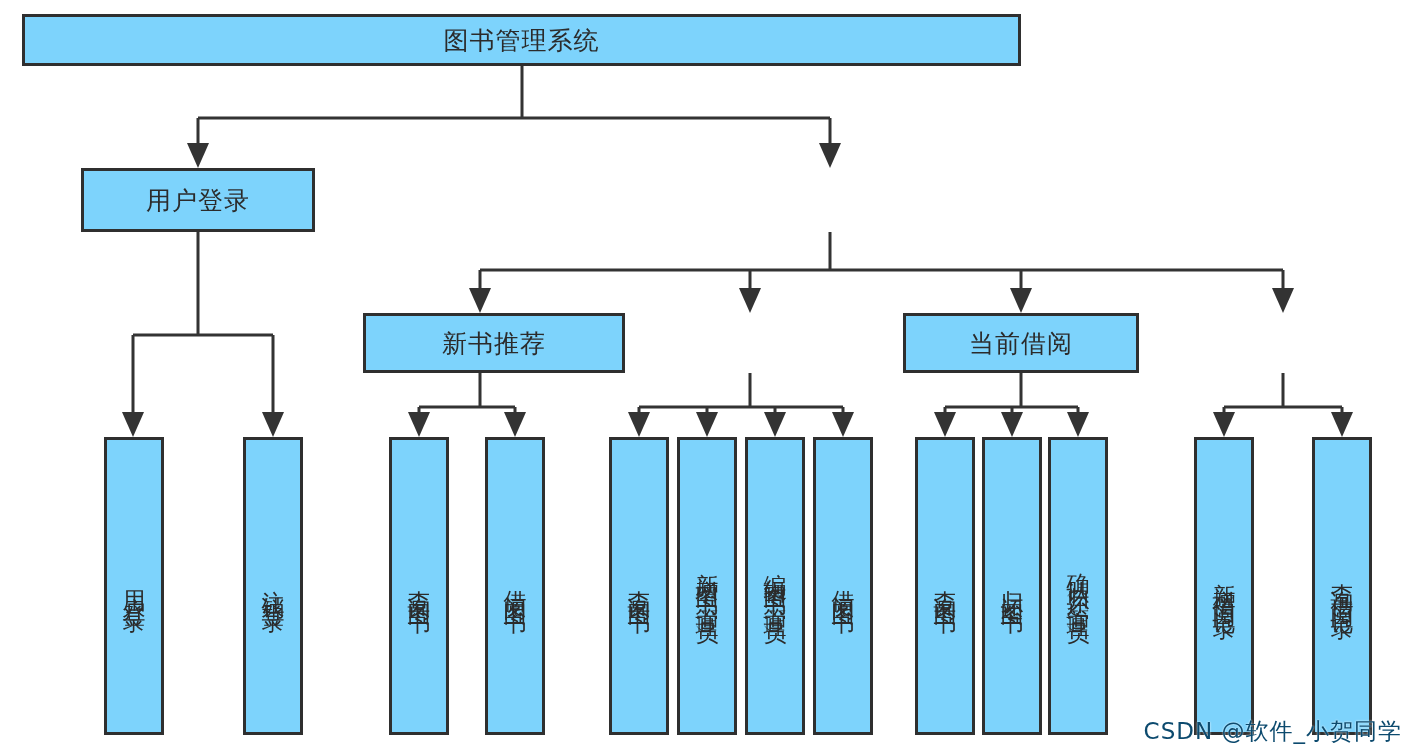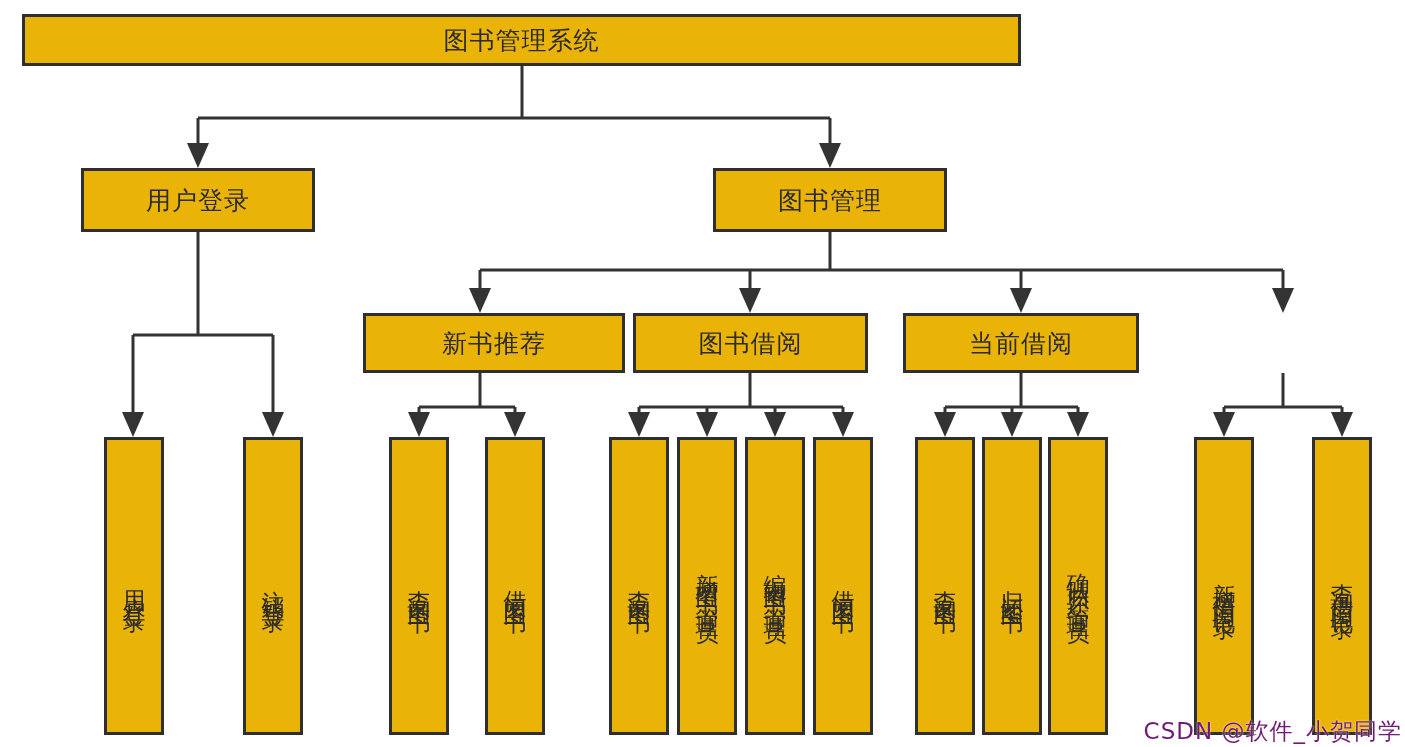--- a/index.html
+++ b/index.html
@@ -13,21 +13,21 @@
   }
   .wires {
     position: absolute;
     left: 0; top: 0;
     width: 1405px; height: 747px;
   }
   .box {
     position: absolute;
     box-sizing: border-box;
     border: 3px solid #2f2f2f;
-    background: #eab308;
+    background: #7dd3fc;
     display: flex;
     align-items: center;
     justify-content: center;
   }
   .box span {
     color: #2b2b2b;
     white-space: nowrap;
   }
   .box.h span {
     font-size: 25px;
@@ -38,21 +38,21 @@
     text-orientation: mixed;
     font-size: 23px;
     letter-spacing: 7px;
     line-height: 1;
   }
   .watermark {
     position: absolute;
     top: 716px;
     right: 3px;
     font-size: 23px;
-    color: #701a75;
+    color: #0c4a6e;
     text-shadow: 0 0 2px #ffffff;
     letter-spacing: 1px;
   }
 </style>
 </head>
 <body>
 
 <div class="canvas">
 
   <svg class="wires" viewBox="0 0 1405 747" xmlns="http://www.w3.org/2000/svg">
@@ -95,29 +95,23 @@
     </g>
   </svg>
 
   <div class="box h" style="left:22px;top:14px;width:999px;height:52px">
     <span>图书管理系统</span>
   </div>
 
   <div class="box h" style="left:81px;top:168px;width:234px;height:64px">
     <span>用户登录</span>
   </div>
-  <div class="box h" style="left:713px;top:168px;width:234px;height:64px">
-    <span>图书管理</span>
-  </div>
 
   <div class="box h" style="left:363px;top:313px;width:262px;height:60px">
     <span>新书推荐</span>
-  </div>
-  <div class="box h" style="left:633px;top:313px;width:235px;height:60px">
-    <span>图书借阅</span>
   </div>
   <div class="box h" style="left:903px;top:313px;width:236px;height:60px">
     <span>当前借阅</span>
   </div>
 
   <div class="box v" style="left:104px;top:437px;width:60px;height:298px">
     <span>用户登录</span>
   </div>
   <div class="box v" style="left:243px;top:437px;width:60px;height:298px">
     <span>注销登录</span>

